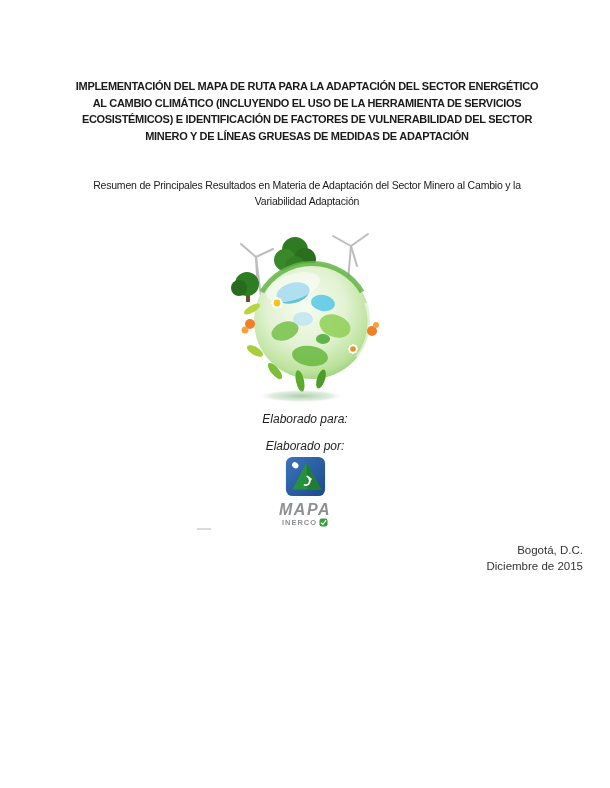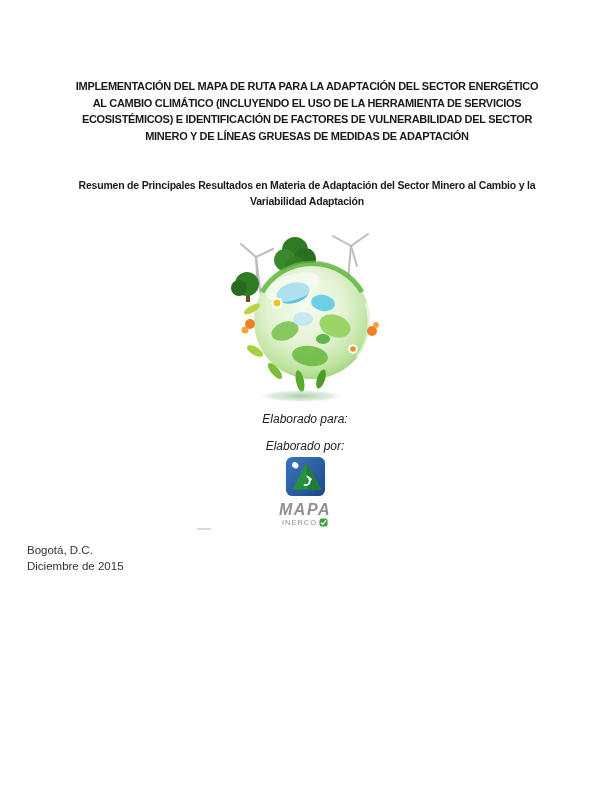--- a/index.html
+++ b/index.html
@@ -26,21 +26,21 @@
     line-height: 16.5px;
     letter-spacing: -0.3px;
     color: #1a1a1a;
   }
   .doc-title span { display: block; white-space: nowrap; }
   .doc-subtitle {
     margin: 33px auto 0;
     width: 560px;
     text-align: center;
     font-size: 10.5px;
-    font-weight: bold;
+    font-weight: normal;
     line-height: 16px;
     letter-spacing: -0.2px;
     color: #1a1a1a;
   }
   .doc-subtitle span { display: block; white-space: nowrap; }
   .illustration {
     margin: 22px auto 0;
     width: 200px;
     height: 172px;
   }
@@ -95,34 +95,34 @@
   }
   .inerco-row {
     margin-top: 1px;
     display: flex;
     align-items: center;
     justify-content: center;
     gap: 2px;
   }
   .inerco-word {
     font-size: 7.5px;
-    font-weight: normal;
+    font-weight: bold;
     letter-spacing: 1px;
     color: #8e9093;
   }
   .inerco-underline {
     width: 14px;
     height: 2px;
     background: #cccccc;
     opacity: 0.7;
     margin: 1px auto 0 -48px;
   }
   .footer {
     margin: 12px auto 0;
-    text-align: left;
+    text-align: right;
     font-size: 11.5px;
     color: #333333;
     line-height: 16px;
   }
 </style>
 </head>
 <body>
 
 <div class="page">
 

